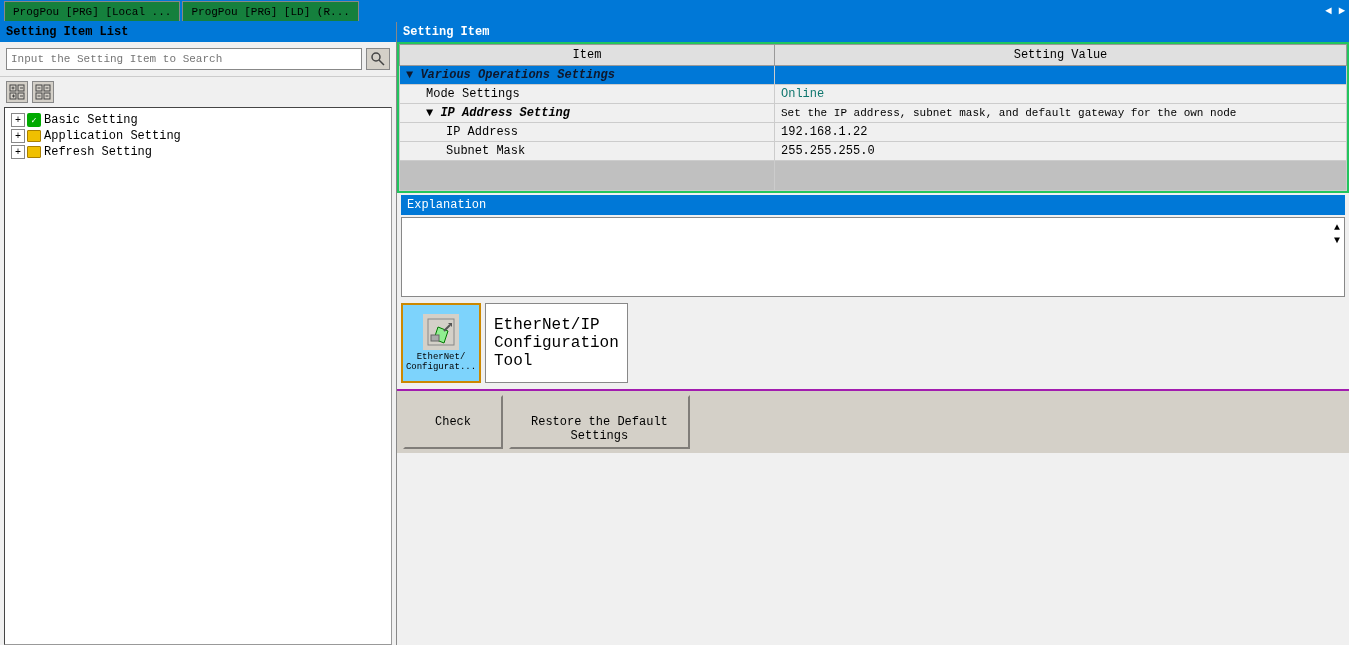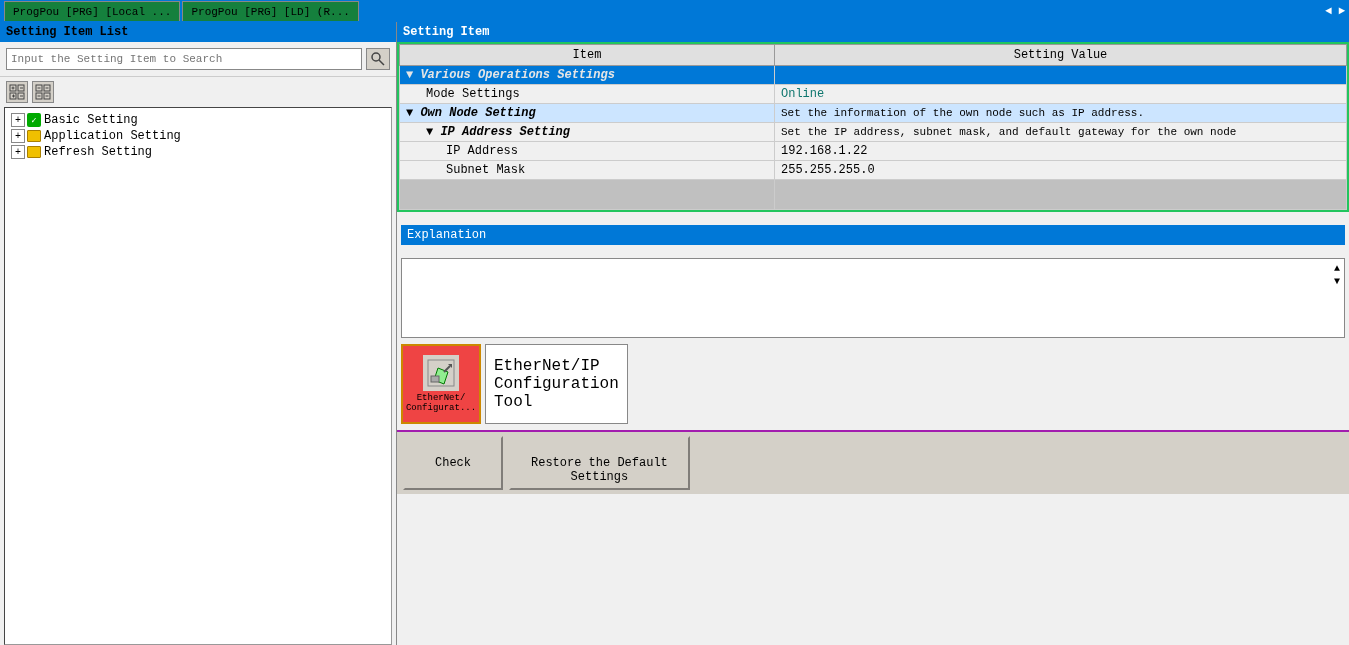--- a/index.html
+++ b/index.html
@@ -221,41 +221,41 @@
     .setting-table td {
       border: 1px solid #ccc;
       padding: 2px 6px;
       vertical-align: middle;
     }
     .row-selected {
       background: #0078d7;
       color: white;
     }
     .row-selected td {
-      color: #e5e5e5;
+      color: #0f172a;
     }
     .row-highlight {
       background: #cce5ff;
     }
     .row-gray {
       background: #c0c0c0;
     }
     .online-text { color: #0f766e; }
 
     .explanation-section {
       display: flex;
       flex-direction: column;
       flex: 0 0 auto;
     }
     .explanation-title {
       background: #0078d7;
       color: white;
       padding: 3px 6px;
       font-size: 12px;
-      margin: 13px 4px;
+      margin: 2px 4px;
     }
     .explanation-content {
       height: 80px;
       border: 1px solid #888;
       margin: 0 4px;
       background: white;
       padding: 4px;
       overflow-y: auto;
       font-family: 'Courier New', monospace;
       font-size: 11px;
@@ -264,21 +264,21 @@
     .tool-section {
       display: flex;
       padding: 6px 4px;
       gap: 4px;
     }
 
     .tool-icon-box {
       width: 80px;
       height: 80px;
       border: 2px solid #cc8800;
-      background: #ef4444;
+      background: #7dd3fc;
       display: flex;
       flex-direction: column;
       align-items: center;
       justify-content: center;
       cursor: pointer;
       font-size: 9px;
       text-align: center;
     }
     .pencil-icon {
       width: 36px;
@@ -425,28 +425,20 @@
 
           <tr>
             <td>
               <span style="padding-left:20px;">Mode Settings</span>
             </td>
             <td>
               <span class="online-text">Online</span>
             </td>
           </tr>
 
-          <tr class="row-highlight">
-            <td>
-              <span style="font-weight:bold; font-style:italic;">▼ Own Node Setting</span>
-            </td>
-            <td style="font-family:'Courier New',monospace; font-size:11px;">
-              Set the information of the own node such as IP address.
-            </td>
-          </tr>
 
           <tr>
             <td>
               <span style="padding-left:20px; font-weight:bold; font-style:italic;">▼ IP Address Setting</span>
             </td>
             <td style="font-family:'Courier New',monospace; font-size:11px;">
               Set the IP address, subnet mask, and default gateway for the own node
             </td>
           </tr>
 

